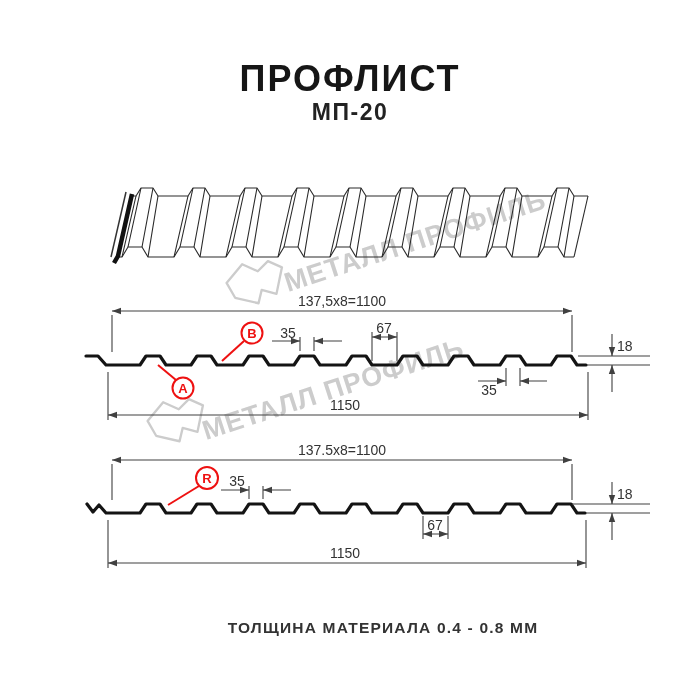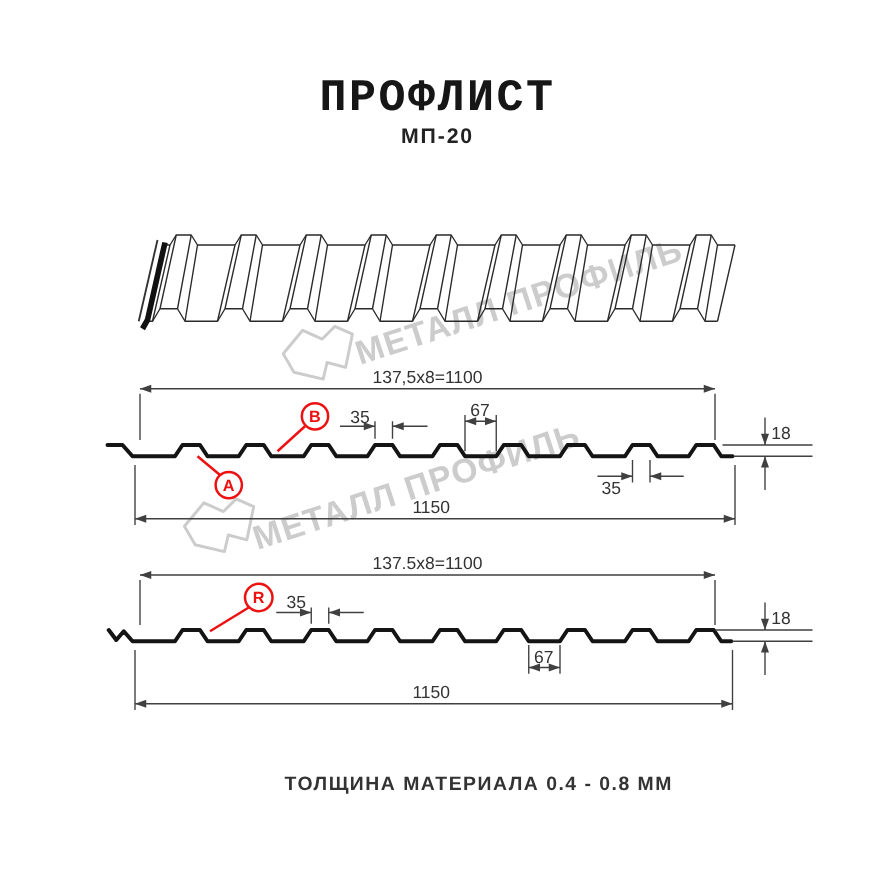--- a/index.html
+++ b/index.html
@@ -1,21 +1,21 @@
 <!DOCTYPE html>
 <html><head>
 <meta charset="utf-8">
 <style>
   html,body{margin:0;padding:0;}
   body{width:700px;height:700px;background:#ffffff;position:relative;overflow:hidden;
        font-family:"Liberation Sans", sans-serif;}
   .abs{position:absolute;}
   .title{left:0;top:58px;width:700px;text-align:center;font-size:36px;font-weight:800;
-         letter-spacing:2px;color:#161616;font-family:Liberation Mono, monospace;}
-  .subtitle{left:0;top:99px;width:700px;text-align:center;font-size:17px;font-weight:700;
+         letter-spacing:2px;color:#161616;}
+  .subtitle{left:0;top:99px;width:700px;text-align:center;font-size:23px;font-weight:700;
          letter-spacing:1.5px;color:#222222;}
   .footer{left:0;top:619px;width:700px;text-align:center;font-size:15.5px;font-weight:600;
          letter-spacing:1.2px;color:#333333;padding-left:33px;}
   svg{position:absolute;left:0;top:0;}
   .prof{fill:none;stroke:#141414;stroke-width:3.2;stroke-linejoin:round;stroke-linecap:round;}
   .iso{fill:none;stroke:#2a2a2a;stroke-width:1.1;stroke-linejoin:round;}
   .dim{fill:none;stroke:#404040;stroke-width:1.1;}
   .ah{fill:#404040;stroke:none;}
   .dimtxt{font-family:"Liberation Sans",sans-serif;font-size:14px;fill:#333333;}
   .red{stroke:#ee1111;fill:none;stroke-width:2;}

